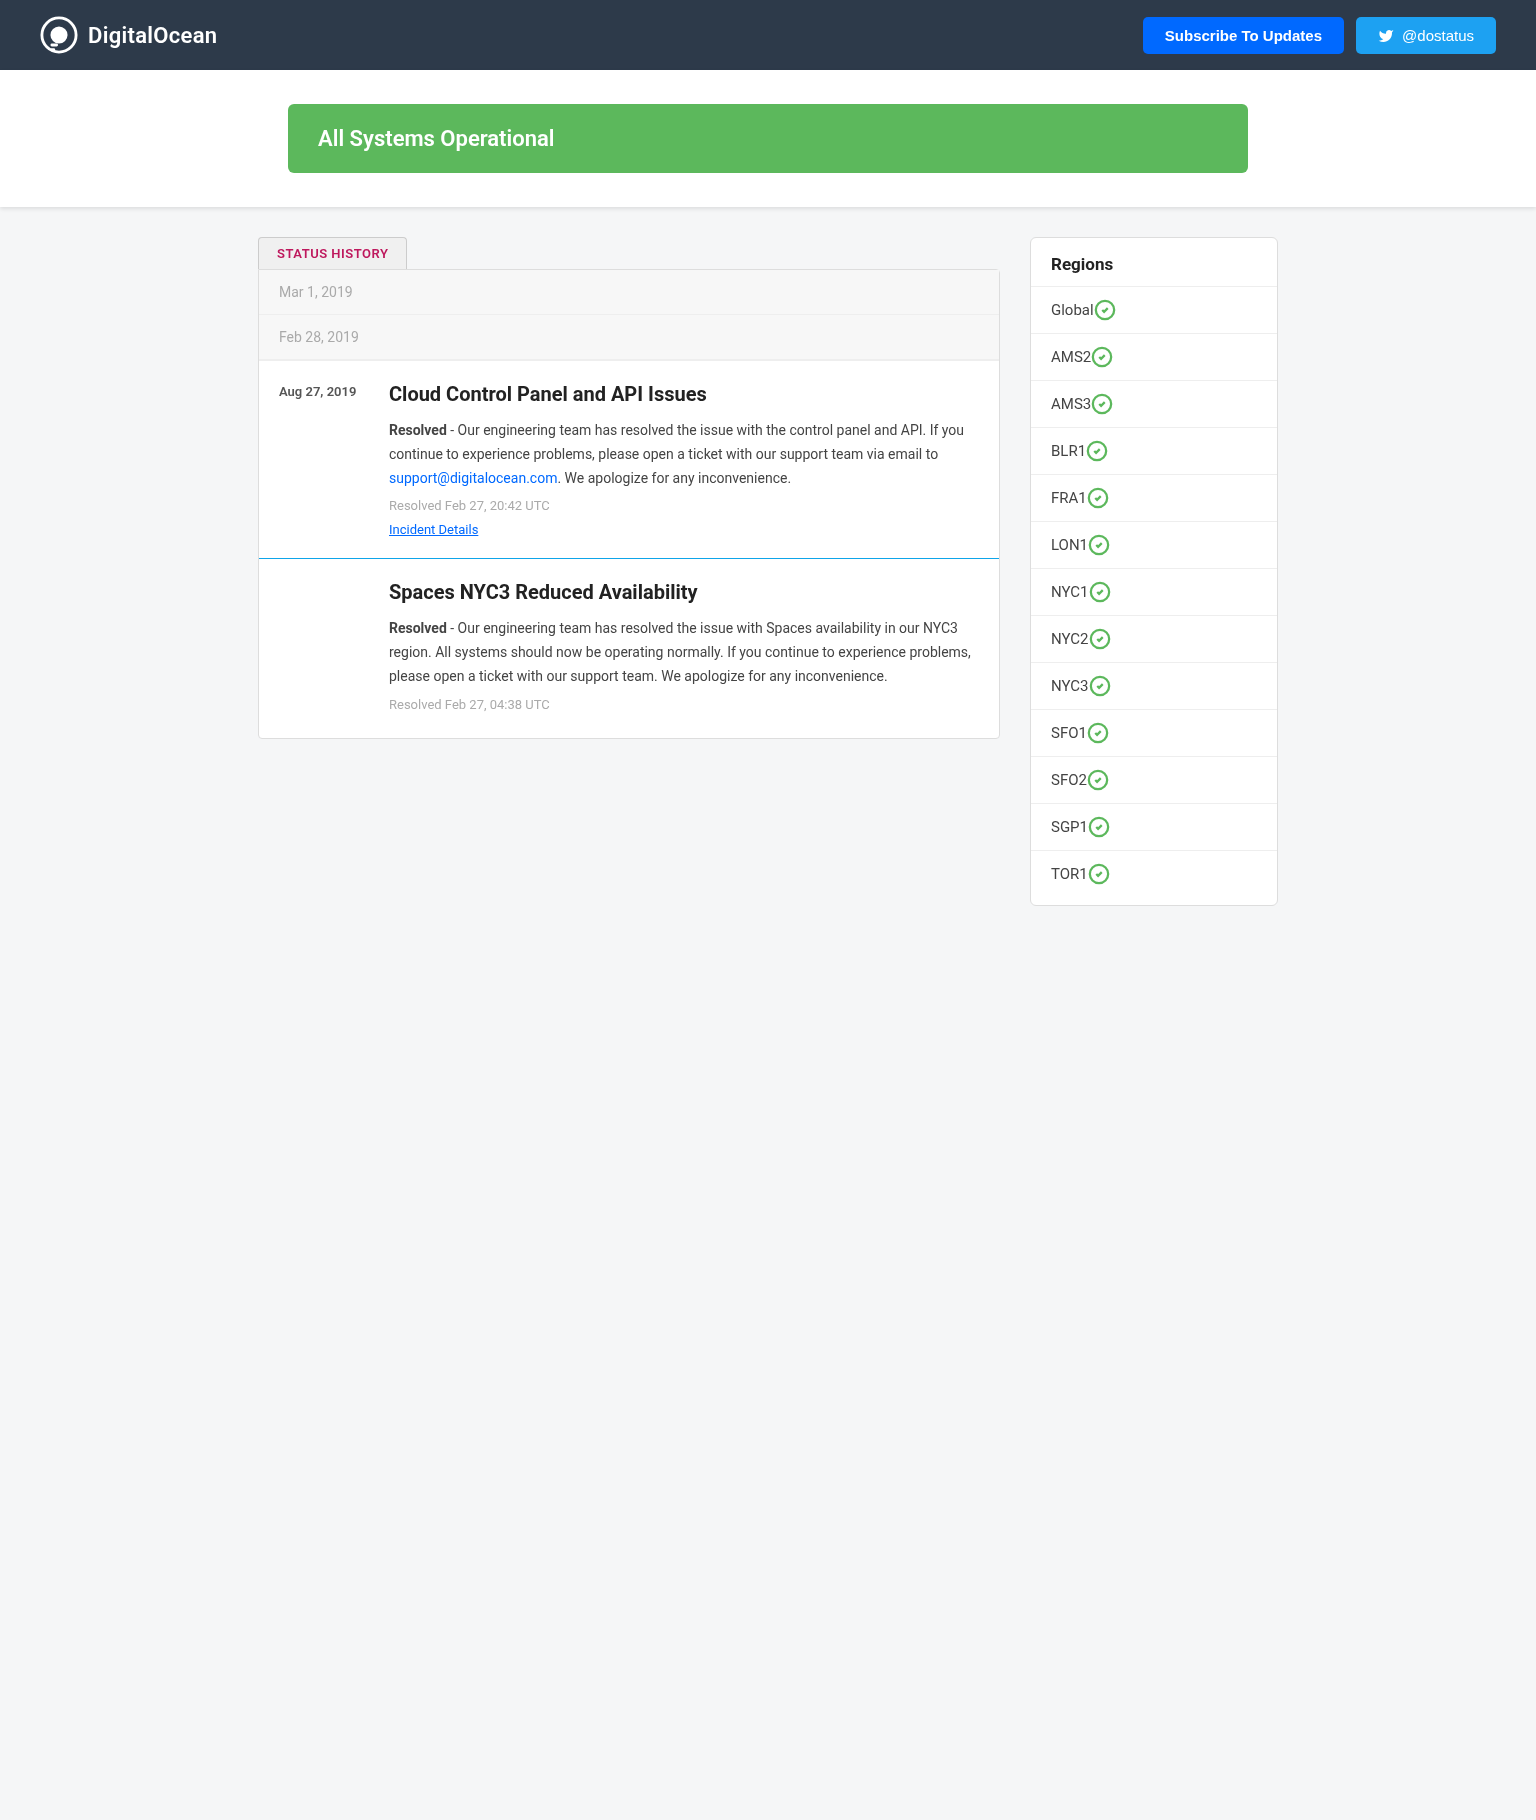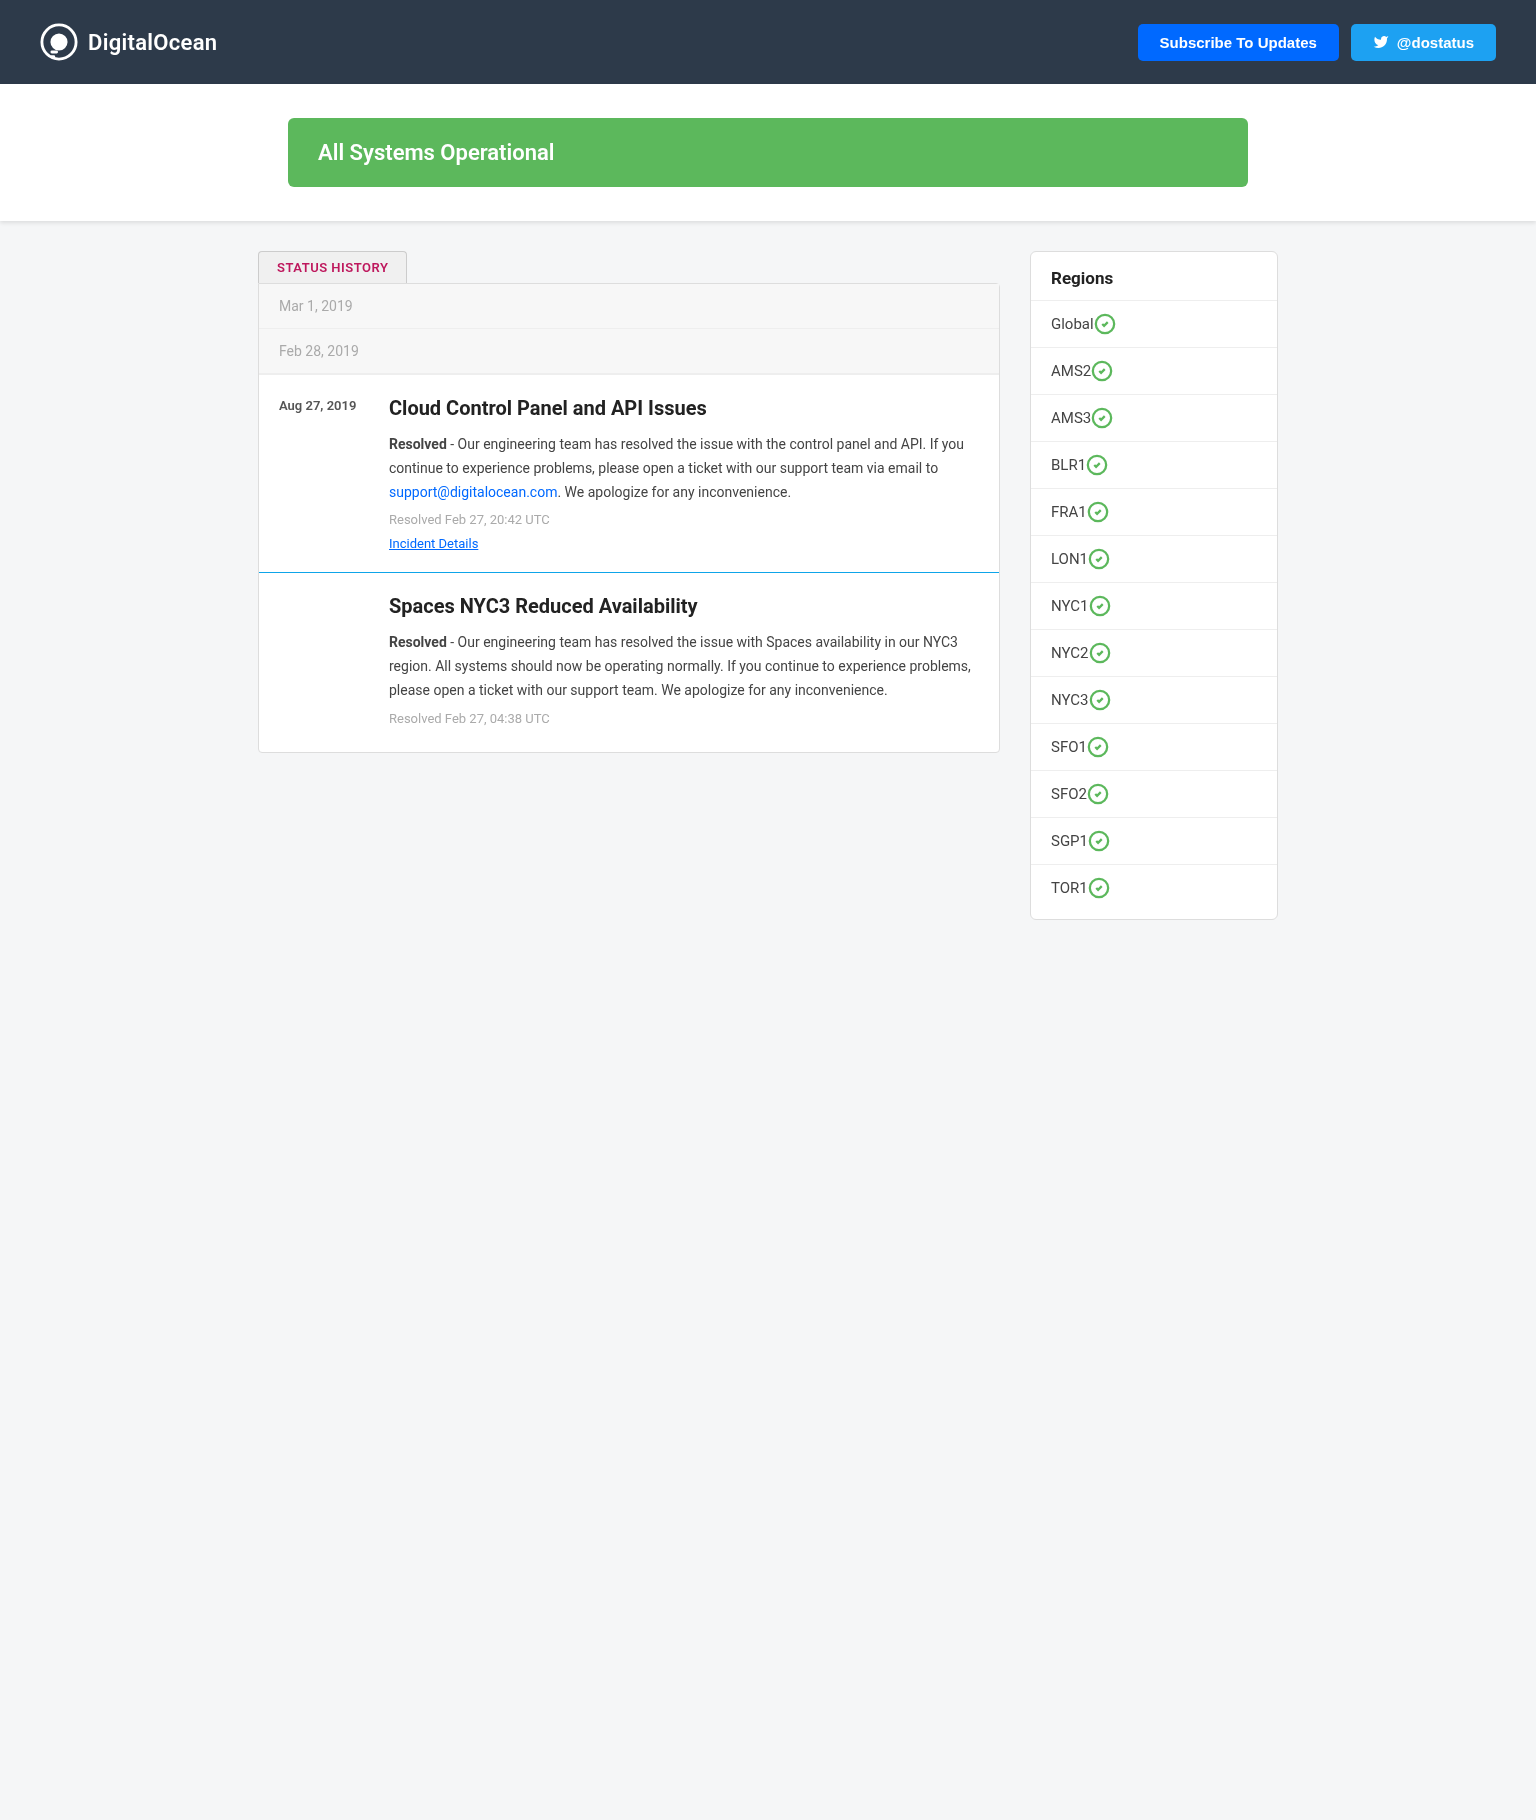--- a/index.html
+++ b/index.html
@@ -7,21 +7,21 @@
       font-family: -apple-system, BlinkMacSystemFont, 'Segoe UI', Roboto, Helvetica, Arial, sans-serif;
       background: #f5f6f7;
       color: #333;
       min-height: 1820px;
     }
 
     
     .header {
       background: #2d3a4a;
       padding: 0 40px;
-      height: 84px;
+      height: 70px;
       display: flex;
       align-items: center;
       justify-content: space-between;
     }
     .header-logo {
       display: flex;
       align-items: center;
       gap: 10px;
     }
     .logo-icon {
@@ -48,24 +48,24 @@
       font-weight: 600;
       cursor: pointer;
     }
     .btn-twitter {
       background: #1da1f2;
       color: #fff;
       border: none;
       padding: 10px 22px;
       border-radius: 5px;
       font-size: 15px;
-      font-weight: 700;
+      font-weight: 400;
       cursor: pointer;
       display: flex;
-      align-items: flex-start;
+      align-items: flex-end;
       gap: 8px;
     }
 
     
     .status-banner-wrapper {
       background: #fff;
       margin: 0;
       padding: 30px 40px 30px 40px;
       box-shadow: 0 2px 4px rgba(0,0,0,0.1);
     }

